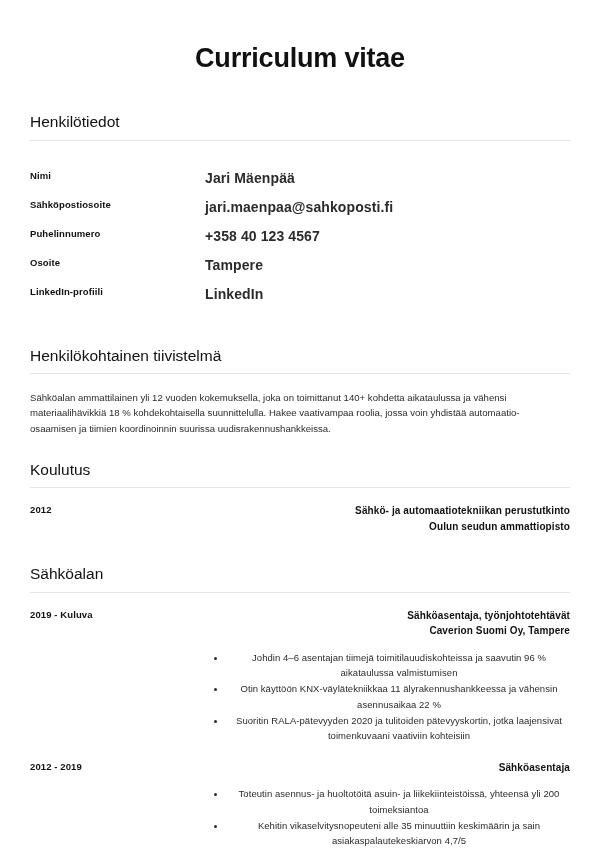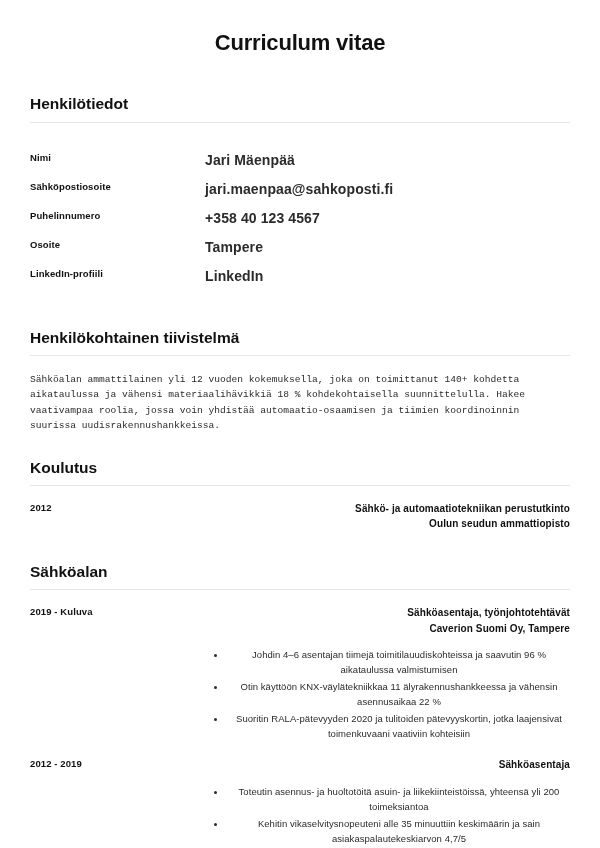--- a/index.html
+++ b/index.html
@@ -18,34 +18,34 @@
     width: 600px;
     height: 848px;
     box-sizing: border-box;
     padding: 0 30px;
     position: relative;
     overflow: hidden;
     background: #ffffff;
   }
   .doc-title {
     text-align: center;
-    font-size: 22px;
+    font-size: 27px;
     font-weight: bold;
     letter-spacing: -0.2px;
     color: #111111;
     margin: 0;
-    padding-top: 30px;
+    padding-top: 42px;
     line-height: 1.2;
   }
   .section {
     margin-top: 0;
   }
   .section-heading {
     font-size: 15.5px;
-    font-weight: bold;
+    font-weight: normal;
     color: #111111;
     margin: 0;
     padding: 0;
     line-height: 1.3;
   }
   .section-rule {
     height: 1px;
     background: #e6e6e6;
     border: 0;
     margin: 7px 0 0 0;
@@ -79,21 +79,20 @@
     letter-spacing: 0.1px;
   }
 
   .summary-text {
     margin: 16px 8px 0 0;
     font-size: 9.6px;
     line-height: 1.62;
     color: #2b2b2b;
     text-align: left;
     max-width: 540px;
-    font-family: Liberation Mono, monospace;
   }
 
   .entry {
     display: flex;
     align-items: flex-start;
     margin-top: 15px;
   }
   .entry-date {
     width: 175px;
     flex: 0 0 175px;

